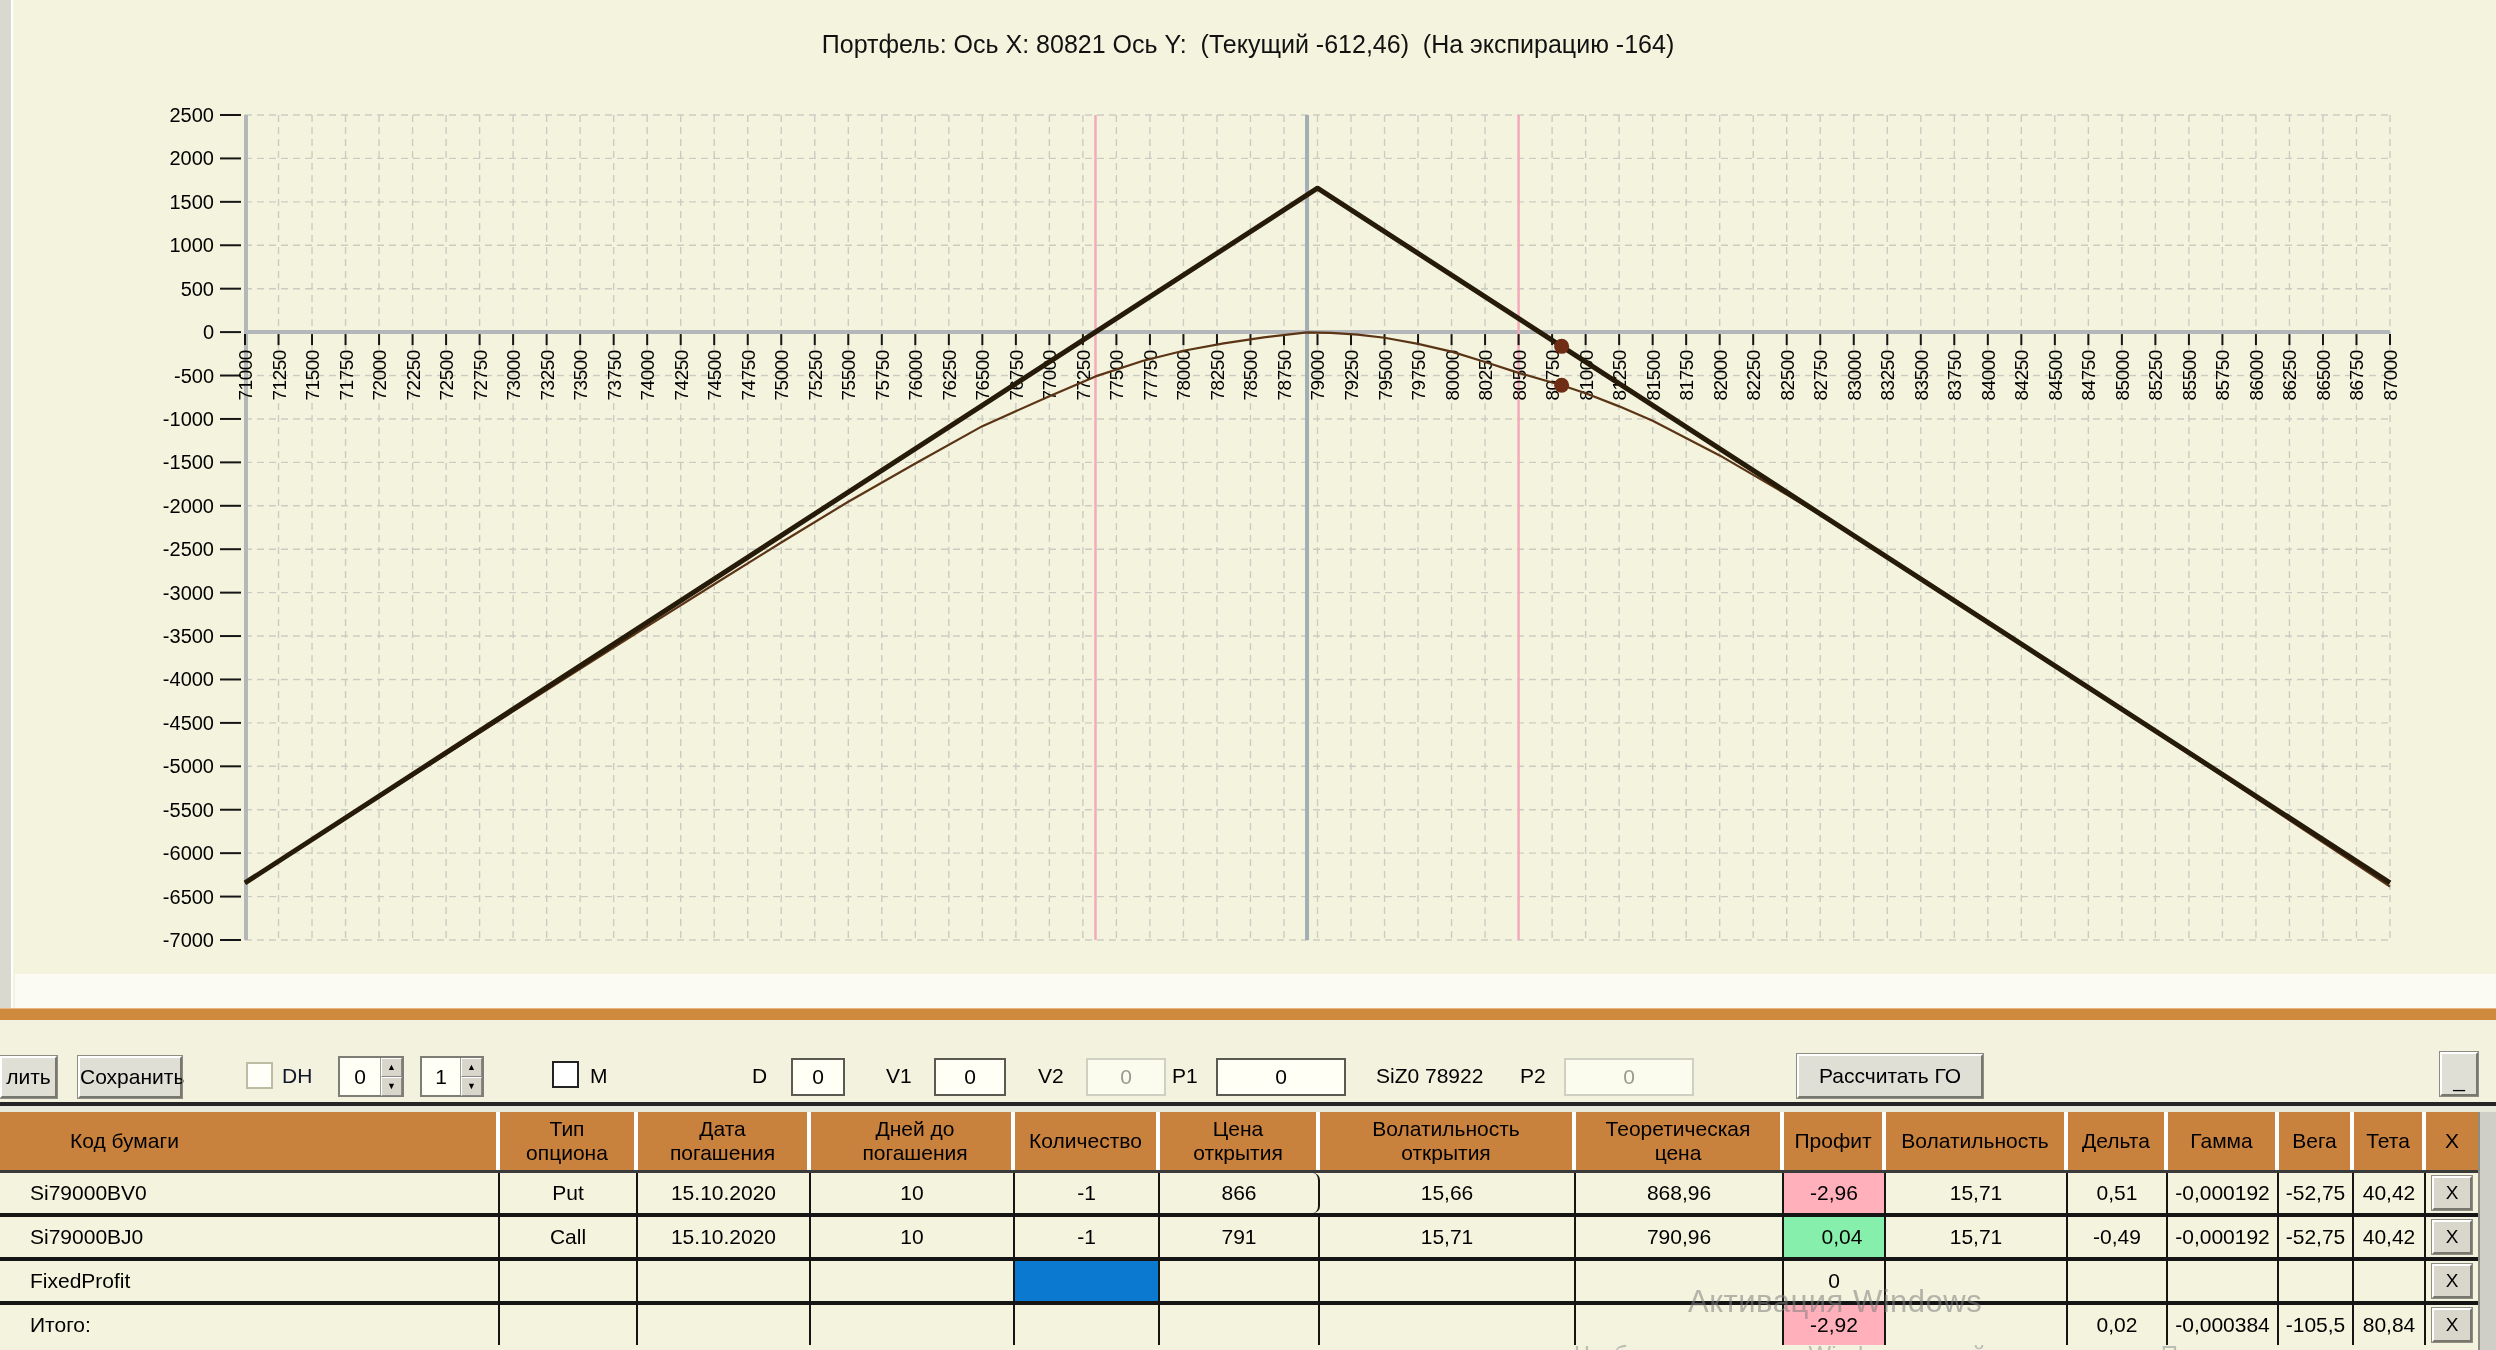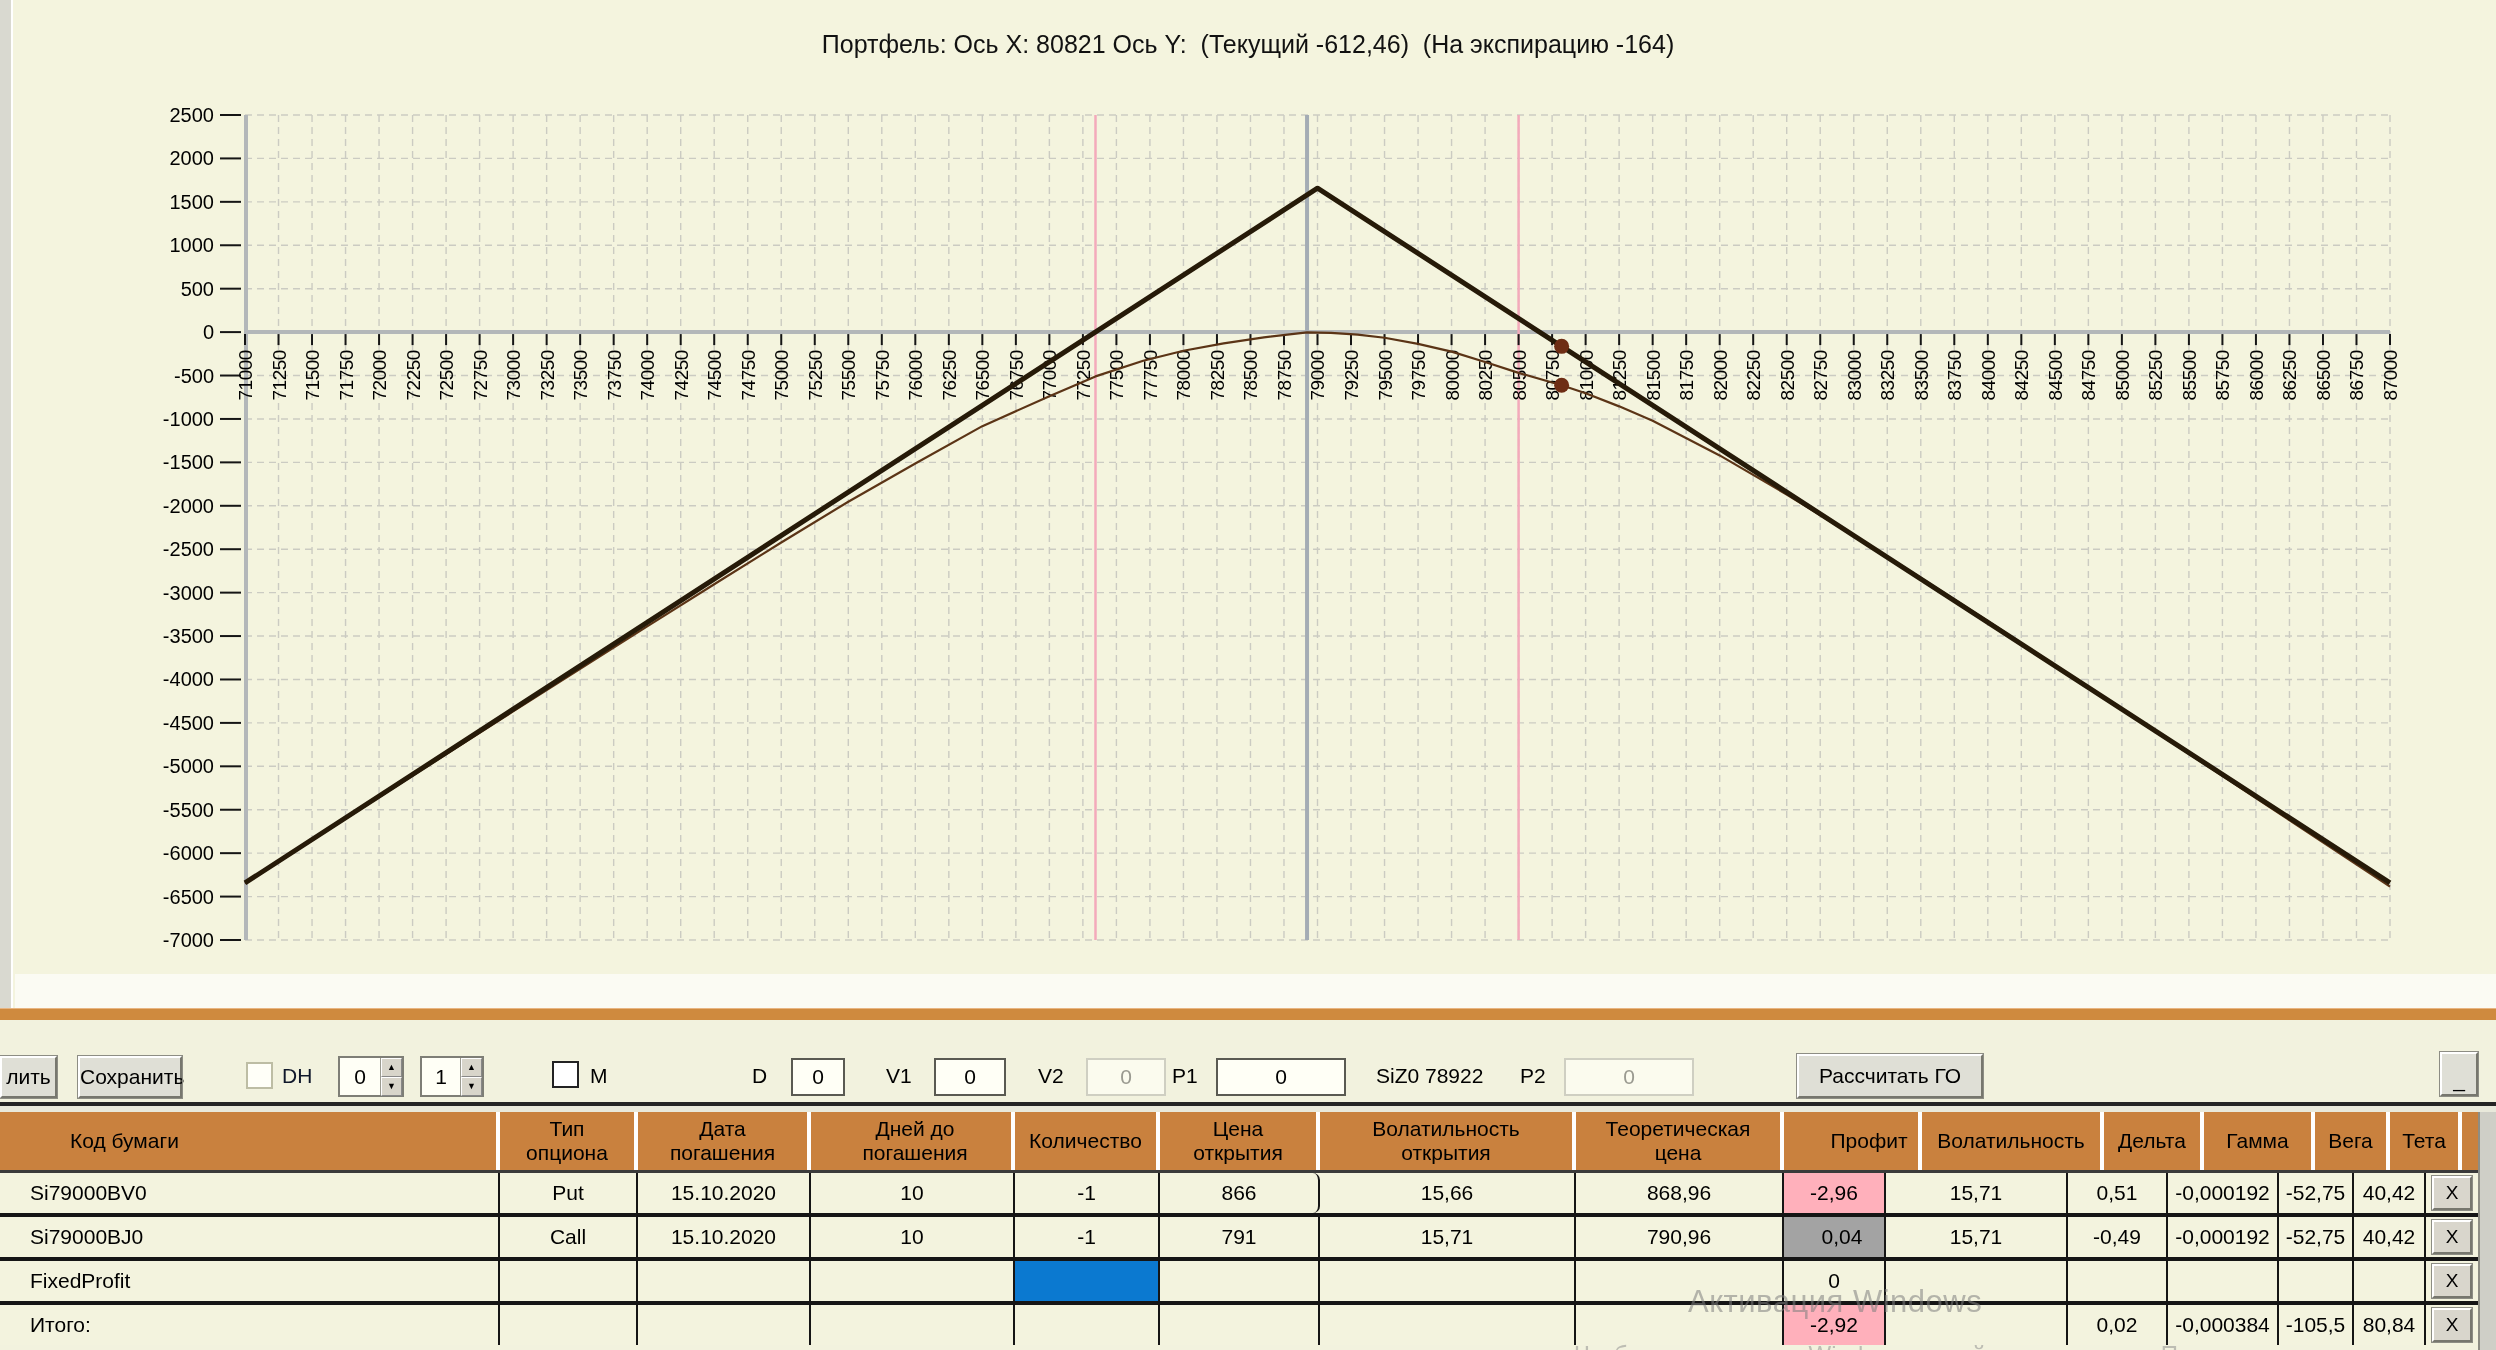--- a/index.html
+++ b/index.html
@@ -400,21 +400,21 @@
 погашения</div>
       <div class="th" style="flex: 0 0 204px; padding-left: 8px;">Дней до
 погашения</div>
       <div class="th" style="flex: 0 0 145px;">Количество</div>
       <div class="th" style="flex: 0 0 160px;">Цена
 открытия</div>
       <div class="th" style="flex: 0 0 256px;">Волатильность
 открытия</div>
       <div class="th" style="flex: 0 0 208px;">Теоретическая
 цена</div>
-      <div class="th" style="flex: 0 0 102px; margin-left: 36px;">Профит</div>
+      <div class="th" style="flex: 0 0 102px;">Профит</div>
       <div class="th" style="flex: 0 0 182px;">Волатильность</div>
       <div class="th" style="flex: 0 0 100px;">Дельта</div>
       <div class="th" style="flex: 0 0 111px;">Гамма</div>
       <div class="th" style="flex: 0 0 75px;">Вега</div>
       <div class="th" style="flex: 0 0 72px;">Тета</div>
       <div class="th" style="flex: 0 0 52px;">X</div>
     </div>
     <div class="trow brow first-body">
       <div class="td first" style="flex: 0 0 500px;">Si79000BV0</div>
       <div class="td" style="flex: 0 0 138px;">Put</div>
@@ -436,21 +436,21 @@
     </div>
     <div class="trow brow">
       <div class="td first" style="flex: 0 0 500px;">Si79000BJ0</div>
       <div class="td" style="flex: 0 0 138px;">Call</div>
       <div class="td" style="flex: 0 0 173px;">15.10.2020</div>
       <div class="td" style="flex: 0 0 204px;">10</div>
       <div class="td" style="flex: 0 0 145px;">-1</div>
       <div class="td" style="flex: 0 0 160px;">791</div>
       <div class="td" style="flex: 0 0 256px;">15,71</div>
       <div class="td" style="flex: 0 0 208px;">790,96</div>
-      <div class="td" style="flex: 0 0 102px; background: #a3a3a3; padding-left: 16px;">0,04</div>
+      <div class="td" style="flex: 0 0 102px; background: #86efac; padding-left: 16px;">0,04</div>
       <div class="td" style="flex: 0 0 182px;">15,71</div>
       <div class="td" style="flex: 0 0 100px;">-0,49</div>
       <div class="td" style="flex: 0 0 111px;">-0,000192</div>
       <div class="td" style="flex: 0 0 75px;">-52,75</div>
       <div class="td" style="flex: 0 0 72px;">40,42</div>
       <div class="td" style="flex: 0 0 52px;">
         <div class="xbtn">X</div>
       </div>
     </div>
     <div class="trow brow">

